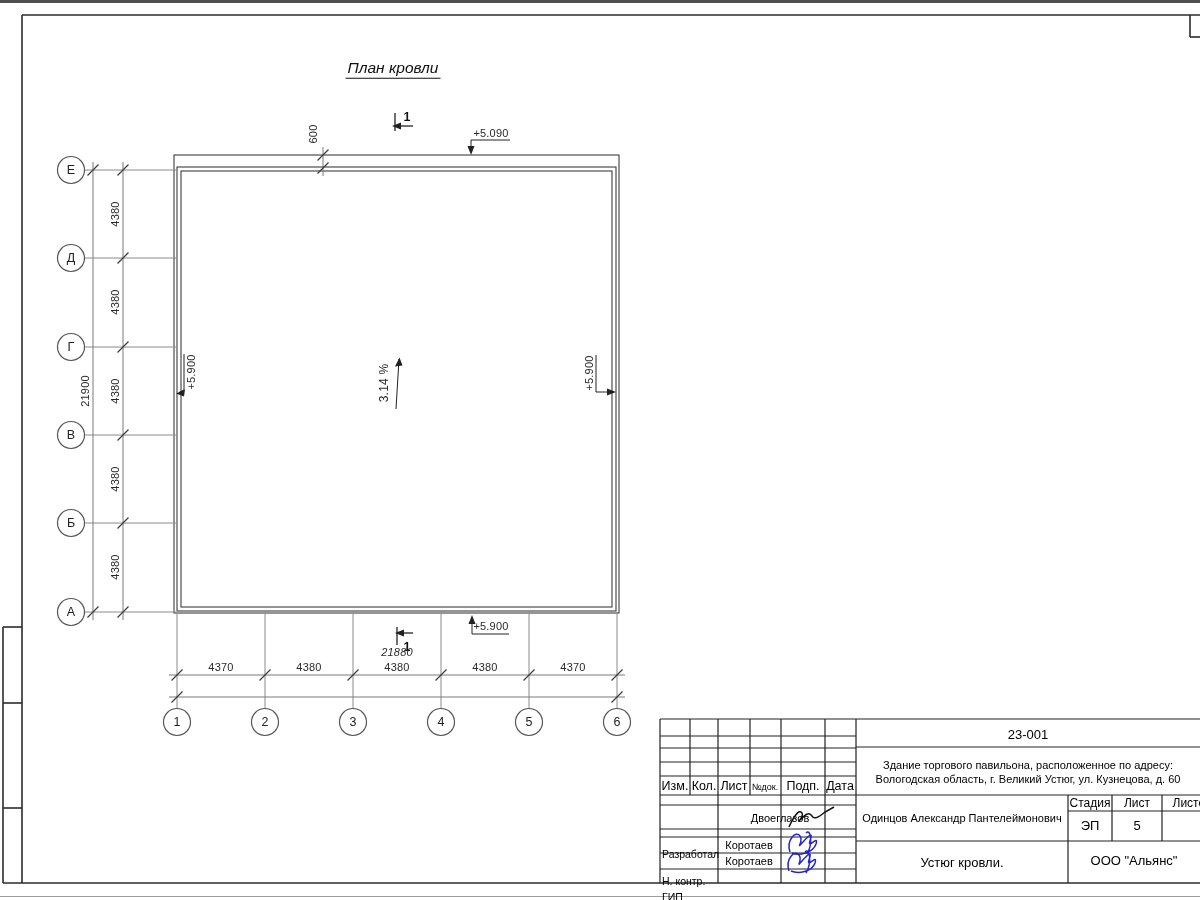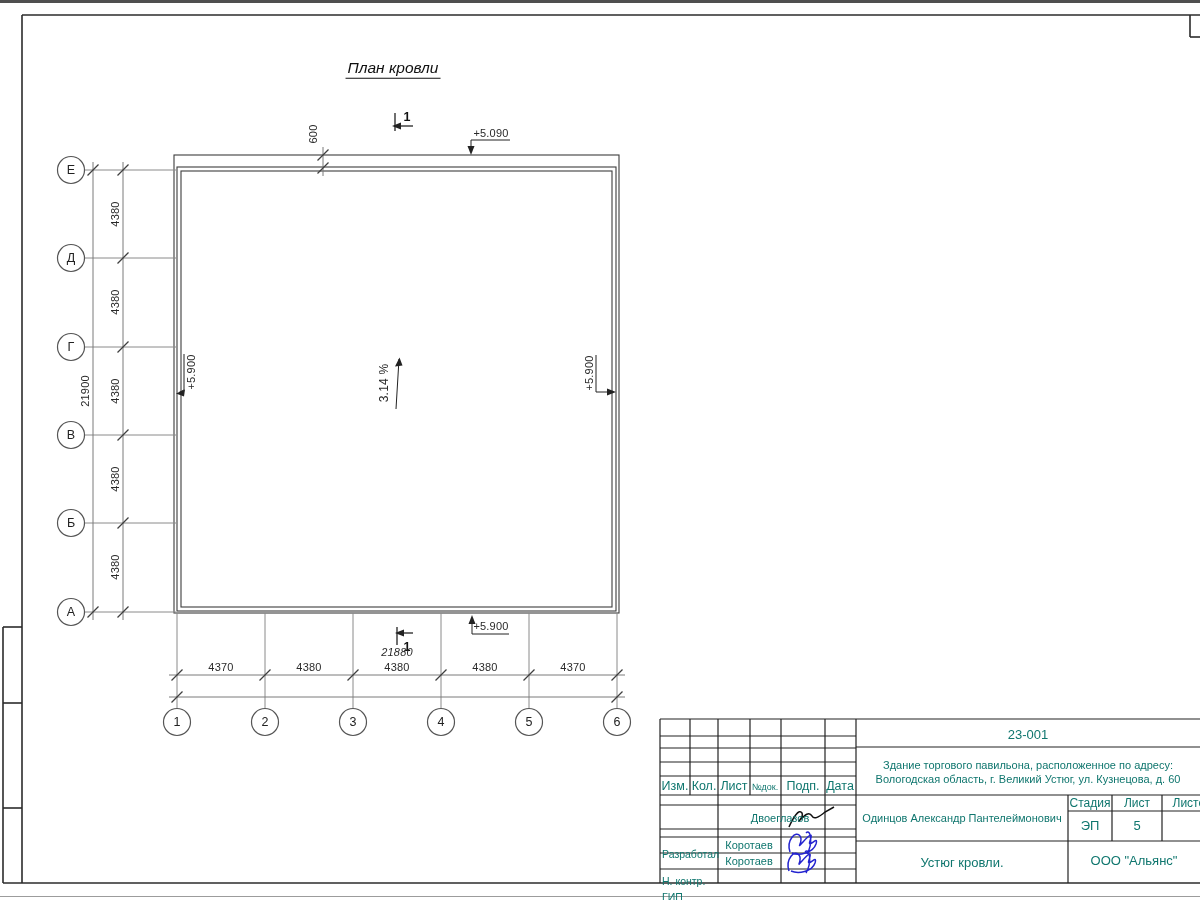--- a/index.html
+++ b/index.html
@@ -6,21 +6,21 @@
   body{font-family:"Liberation Sans", sans-serif;}
   #sheet{position:relative;width:1200px;height:900px;background:#ffffff;overflow:hidden;color:#1a1a1a;text-align:right;}
   #linework{position:absolute;left:0;top:0;}
   .t{position:absolute;transform:translate(-50%,-50%);white-space:nowrap;font-size:11px;color:#1f1f1f;line-height:1;}
   .rt{position:absolute;transform:translate(-50%,-50%) rotate(-90deg);white-space:nowrap;font-size:11px;color:#1f1f1f;line-height:1;}
   .lt{position:absolute;transform:translate(0,-50%);white-space:nowrap;color:#1f1f1f;line-height:1;margin-top:36px;}
   .axis-label{font-size:12.5px;color:#222;}
   .dim{font-size:11px;letter-spacing:0.2px;color:#2a2a2a;}
   .title{font-size:15.5px;font-style:italic;color:#111;border-bottom:1.2px solid #111;padding:0 2px 2px 2px;}
   .sec{font-size:12.5px;font-weight:bold;color:#111;}
-  .tb{color:#0f766e;}
+  .tb{color:#000000;}
   .topband{position:absolute;left:0;top:0;width:1200px;height:3px;background:#4f4f4f;}
   .botline{position:absolute;left:0;top:896px;width:1200px;height:1px;background:#9c9c9c;}
 </style>
 </head>
 <body>
 
 <div id="sheet">
 
   <div class="topband"></div>
   <div class="botline"></div>

